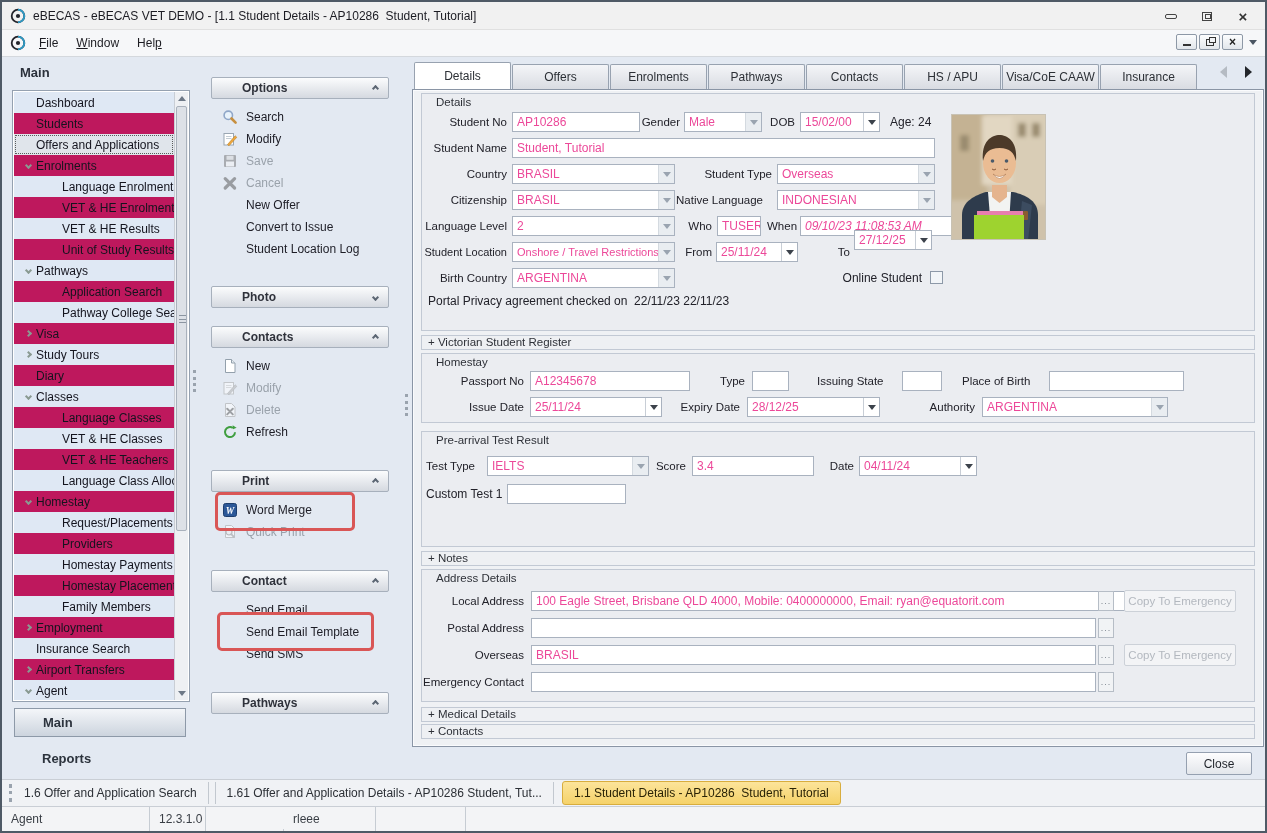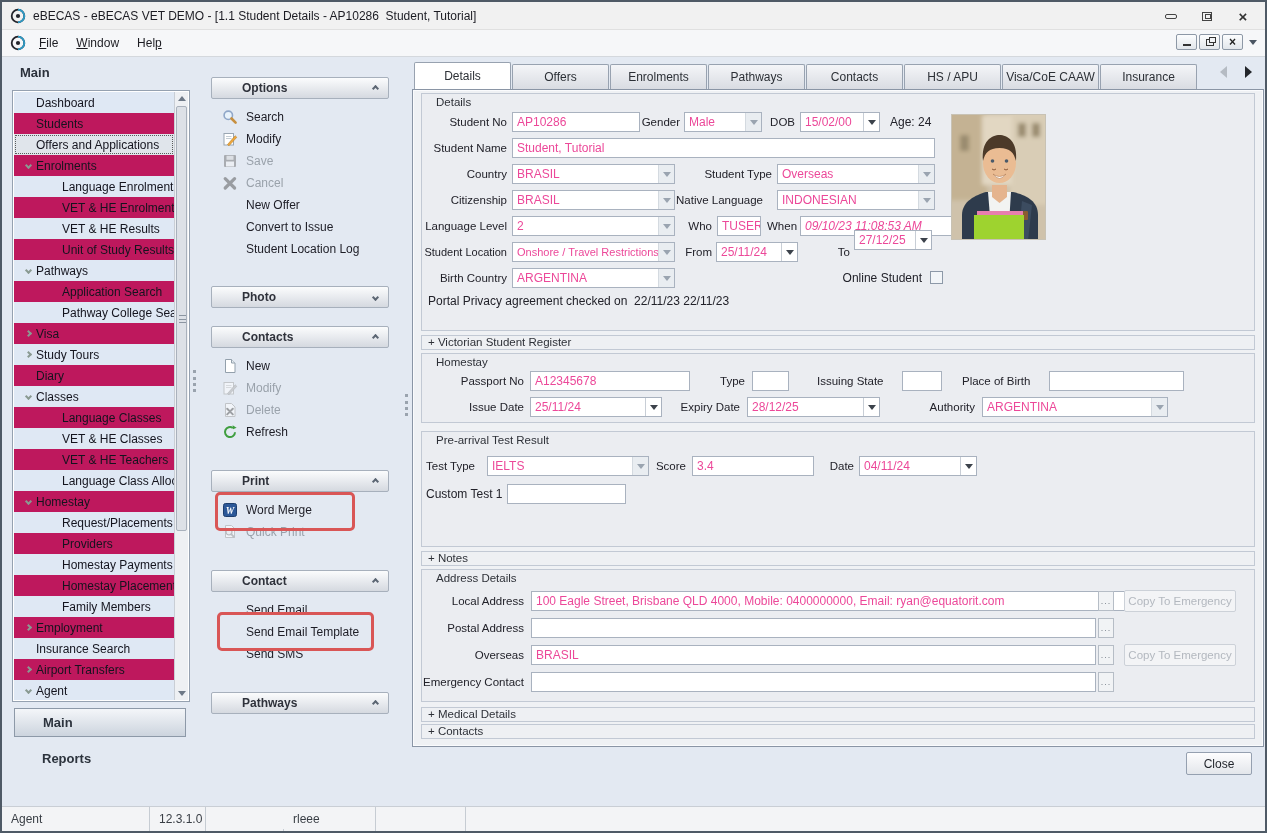--- a/index.html
+++ b/index.html
@@ -604,20 +604,28 @@
       <div class="fi" style="left:109px; top:102px; width:565px;"></div>
       <div class="dotsbtn" style="left:676px; top:102px;">...</div>
     </div>
 
     <div class="cbar" style="left:8px; top:634px; width:834px; height:15px;">+ Contacts</div>
     <div class="cbar" style="left:8px; top:617px; width:834px; height:15px;">+ Medical Details</div>
   </div>
 
   <div class="close-btn">Close</div>
 
+  <div class="taskbar">
+    <span class="tb-grip"></span>
+    <span id="taskbar-tabs" style="display:flex; align-items:center;">
+        <span class="tb-tab">1.6 Offer and Application Search</span>
+        <span class="tb-tab">1.61 Offer and Application Details - AP10286 Student, Tut...</span>
+        <span class="tb-tab active">1.1 Student Details - AP10286  Student, Tutorial</span>
+      </span>
+  </div>
 
   <div class="statusbar" id="statusbar">
       <span class="sb-cell" style="width: 148px;">Agent</span>
       <span class="sb-cell" style="width: 56px;">12.3.1.0</span>
       <span class="sb-cell" style="width: 78px; margin-top: 43px;">31/12/30</span>
       <span class="sb-cell" style="width: 92px;">rleee</span>
       <span class="sb-cell" style="width: 90px;"></span>
     </div>
 </div>
 

